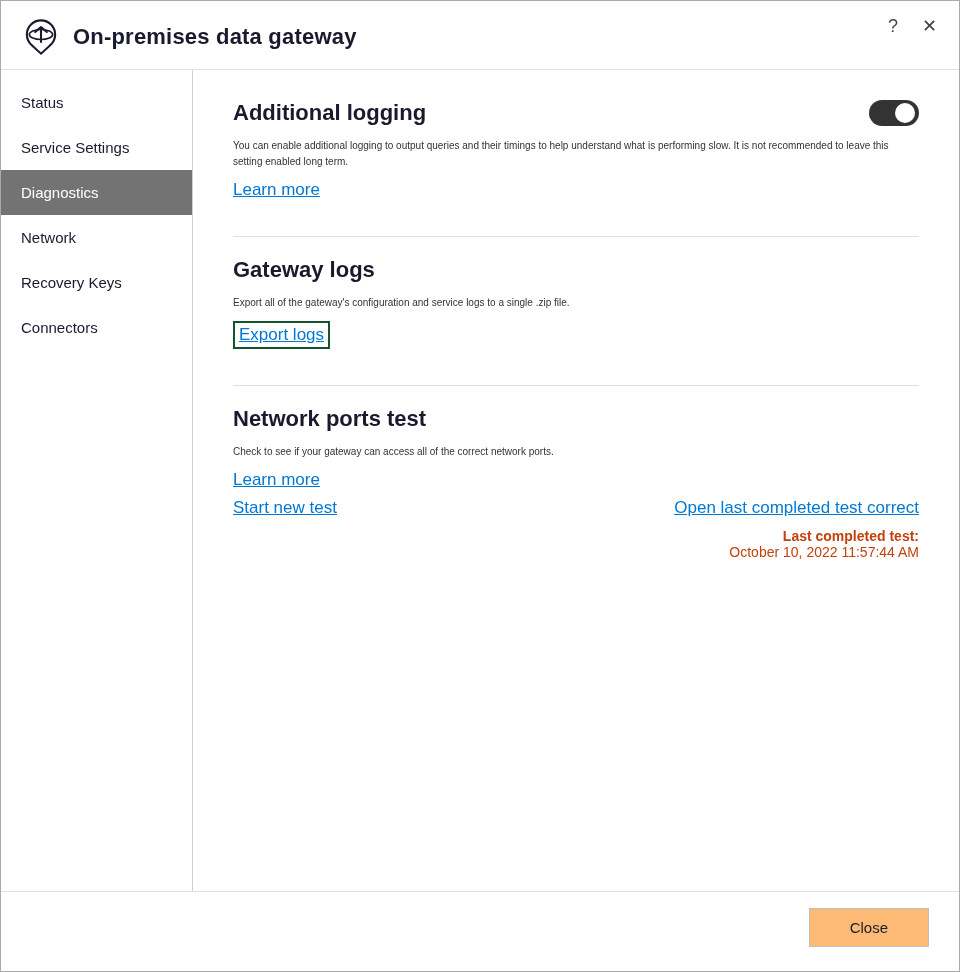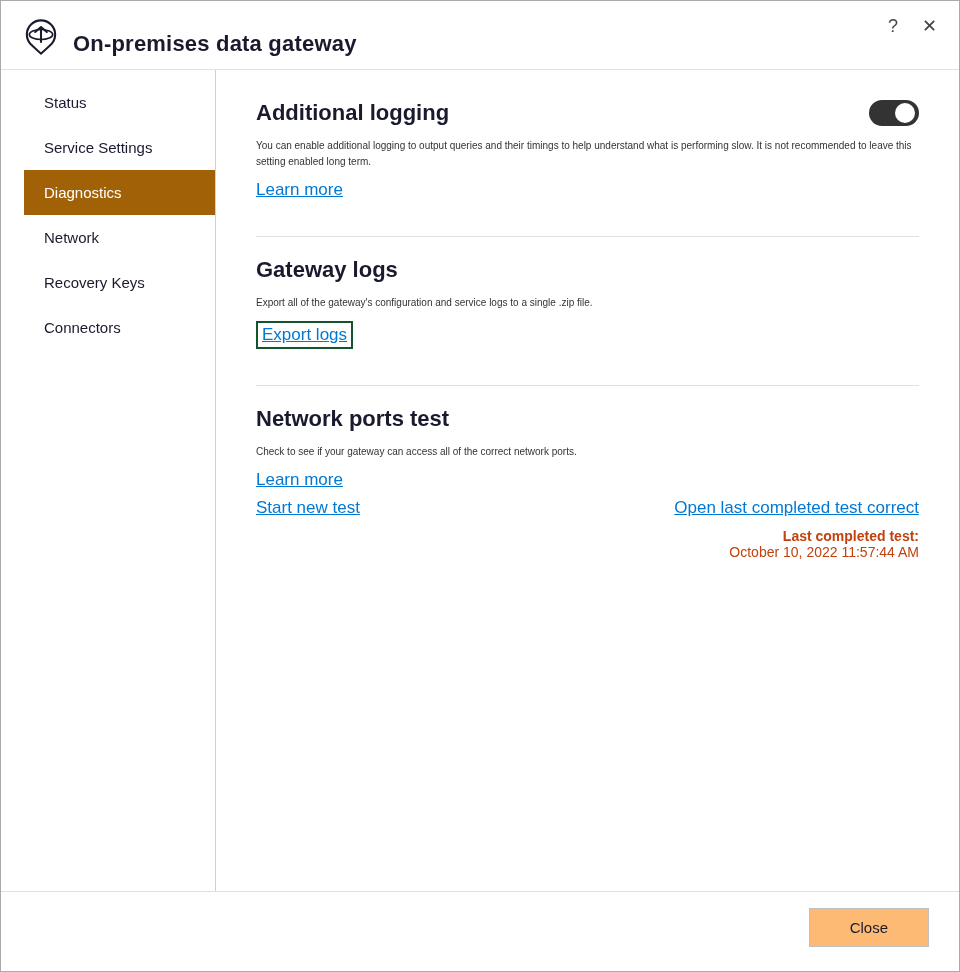--- a/index.html
+++ b/index.html
@@ -15,21 +15,21 @@
       width: 960px;
       min-height: 972px;
       background: #ffffff;
       border: 1px solid #aaa;
       box-shadow: 0 4px 20px rgba(0,0,0,0.4);
       display: flex;
       flex-direction: column;
     }
     .title-bar {
       display: flex;
-      align-items: flex-end;
+      align-items: center;
       padding: 16px 20px 12px 20px;
       border-bottom: 1px solid #e0e0e0;
       position: relative;
     }
     .title-icon {
       width: 40px;
       height: 40px;
       margin-right: 12px;
       flex-shrink: 0;
     }
@@ -52,37 +52,36 @@
       border: none;
       cursor: pointer;
       font-size: 18px;
       color: #444;
       padding: 2px 6px;
       line-height: 1;
     }
     .content-area {
       display: flex;
       flex: 1;
-      padding-left: 23px;
     }
     .sidebar {
       width: 192px;
       flex-shrink: 0;
       border-right: 1px solid #d0d0d0;
       padding-top: 10px;
     }
     .sidebar-item {
       padding: 14px 20px;
       font-size: 15px;
       color: #1a1a2e;
       cursor: pointer;
       user-select: none;
     }
     .sidebar-item.active {
-      background: #a16207;
+      background: #737373;
       color: #ffffff;
       font-weight: 500;
     }
     .main-content {
       flex: 1;
       padding: 30px 40px 20px 40px;
       overflow-y: auto;
     }
     .section {
       margin-bottom: 36px;

